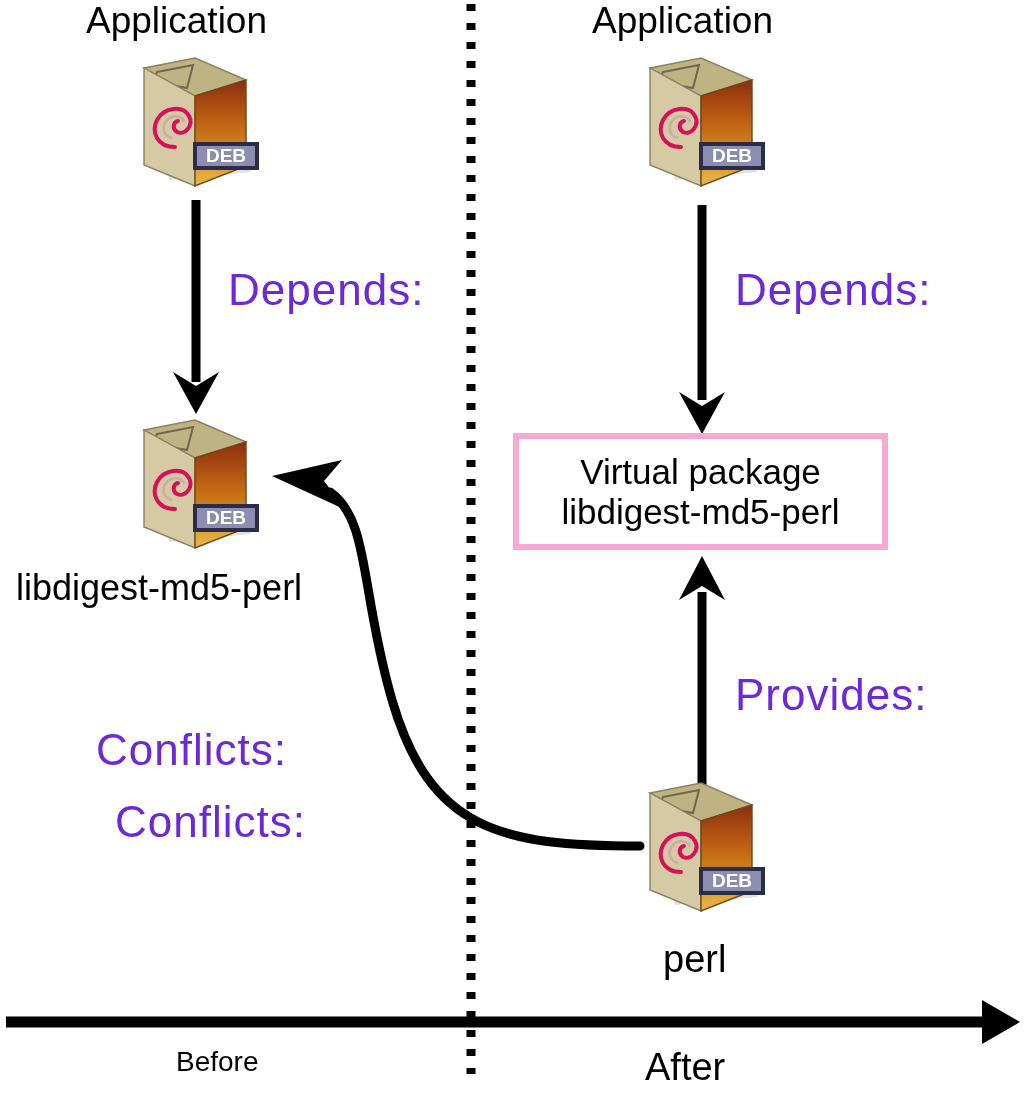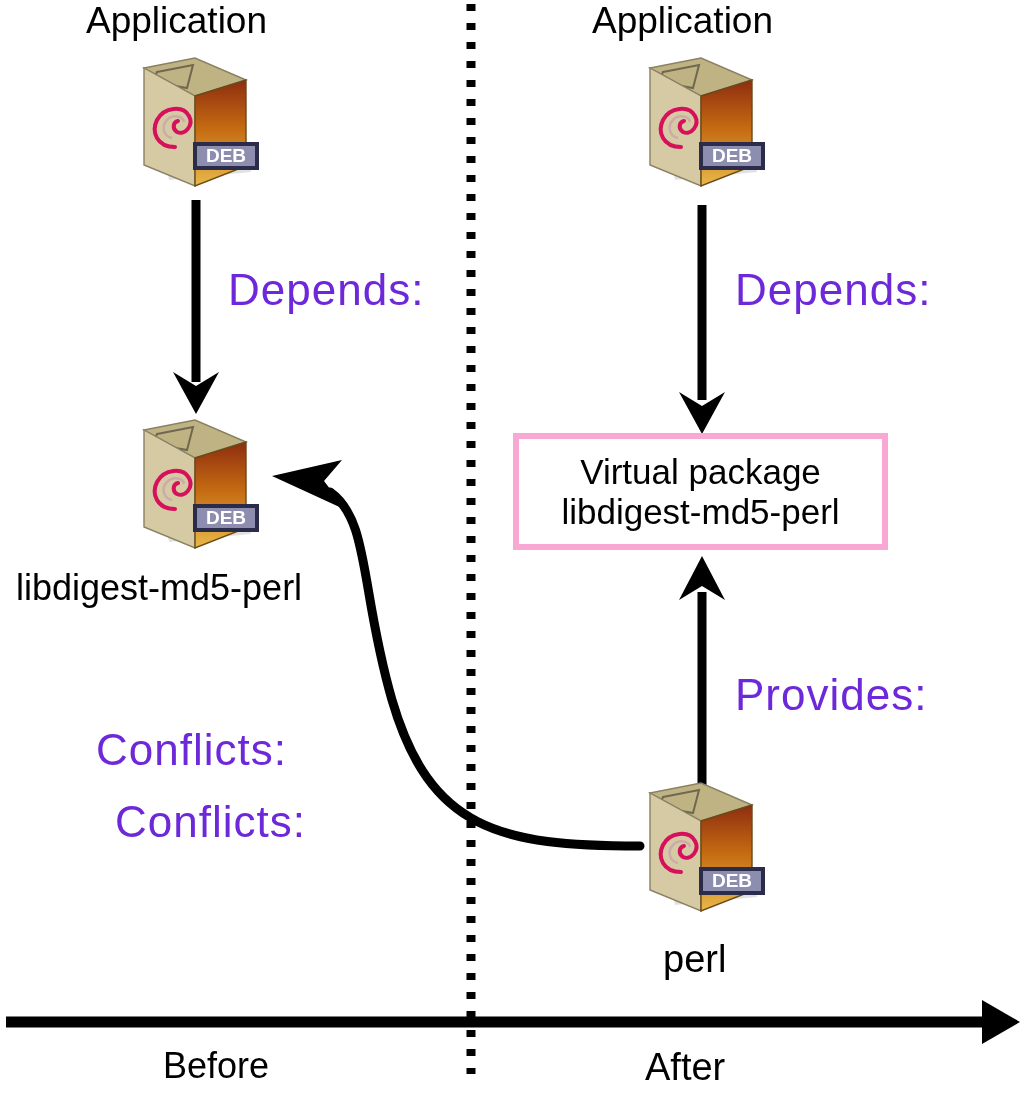--- a/index.html
+++ b/index.html
@@ -246,17 +246,17 @@
       <g>
         <rect x="76" y="92" width="66" height="28" fill="#2b2b4a"></rect>
         <rect x="80" y="96" width="58" height="20" fill="#8d8daf"></rect>
         <text x="109" y="112" font-family="Liberation Sans, sans-serif" font-size="19" font-weight="bold" fill="#ffffff" text-anchor="middle">DEB</text>
       </g>
     </svg>
   </div>
 
   <div class="sans-label" style="left:663px; top:940px; font-size:38px;">perl</div>
 
-  <div class="sans-label" style="left:163px; top:1048px; font-size:36px;">Before</div>
+  <div class="sans-label" style="left:176px; top:1048px; font-size:28px;">Before</div>
 
   <div class="sans-label" style="left:645px; top:1048px; font-size:38px;">After</div>
 
 </div>
 
 </body></html>

